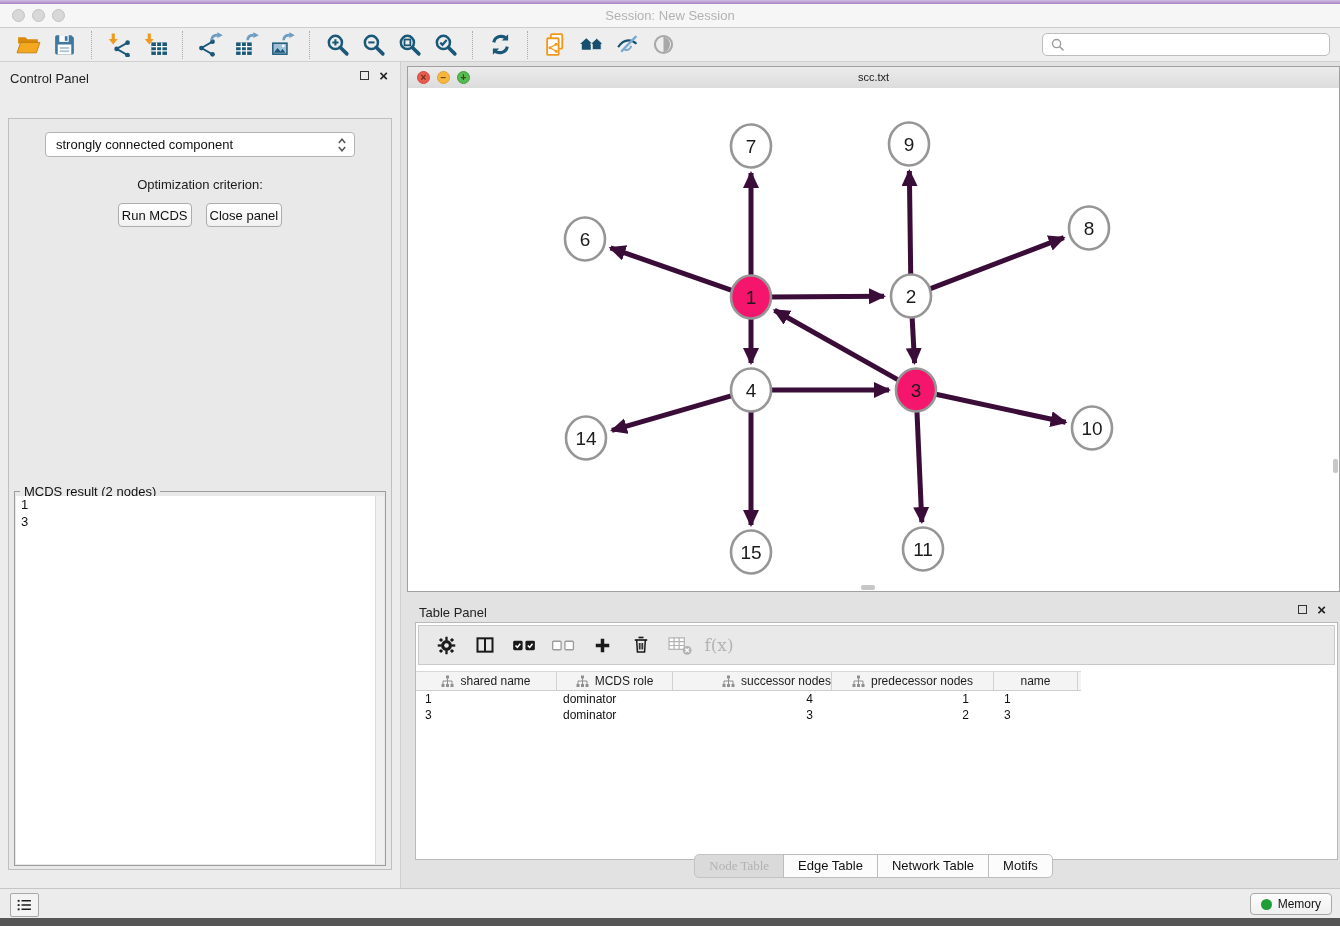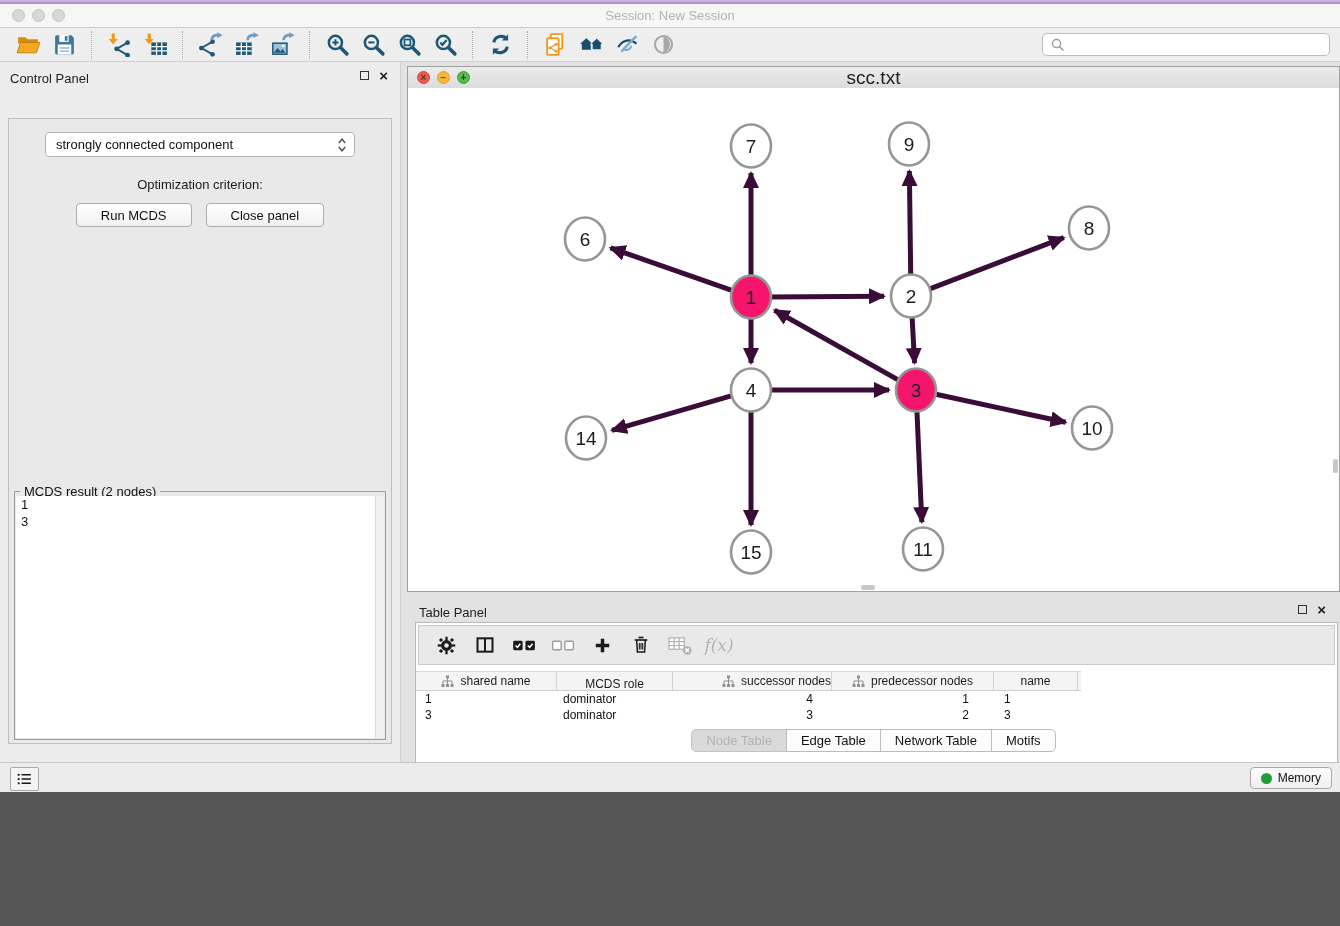--- a/index.html
+++ b/index.html
@@ -1,16 +1,16 @@
 <!DOCTYPE html>
 <html><head>
 <meta charset="utf-8">
 <style>
   html,body{margin:0;padding:0;background:#555;}
-  #app{position:relative;width:1340px;height:792px;background:#404040;
+  #app{position:relative;width:1340px;height:918px;background:#404040;
        font-family:"Liberation Sans",sans-serif;overflow:hidden;
        -webkit-font-smoothing:antialiased;}
   
   #purple-strip{position:absolute;top:0;left:0;right:0;height:4px;
     background:linear-gradient(#d2bde4,#a484c3);}
   
   #titlebar{position:absolute;top:4px;left:0;right:0;height:23px;background:#f6f6f6;
     border-bottom:1px solid #cdcdcd;}
   .lights{position:absolute;left:12px;top:5px;display:flex;gap:7px;}
   .light{width:13px;height:13px;border-radius:50%;background:#d8d8d8;border:1px solid #c2c2c2;
@@ -42,69 +42,69 @@
   .ptab:first-child{border-radius:4px 0 0 4px;margin-left:0;}
   .ptab:last-child{border-radius:0 4px 4px 0;}
   .ptab.active{background:#e4e4e4;color:#b5b5b5;border-color:#c3c3c3;}
   #cp-box{position:absolute;top:56px;left:8px;right:8px;bottom:18px;background:#e9e9e9;
     border:1px solid #bfbfbf;box-sizing:border-box;}
   #opt-label{margin-top:20px;text-align:center;font-size:13px;color:#1a1a1a;}
   #criterion-select{margin:13px 36px 0;height:23px;background:#fff;border:1px solid #b3b3b3;
     border-radius:4px;display:flex;align-items:center;padding:0 7px 0 10px;font-size:13px;box-sizing:content-box;}
   #criterion-select .val{flex:1;color:#111;}
   #cp-buttons{margin-top:11px;display:flex;justify-content:center;gap:14px;}
-  .btn{height:22px;padding:0 24px;font-size:13px;color:#111;background:linear-gradient(#ffffff,#f1f1f1);
+  .btn{height:22px;padding:0 3px;font-size:13px;color:#111;background:linear-gradient(#ffffff,#f1f1f1);
     border:1px solid #adadad;border-radius:4px;display:flex;align-items:center;}
   #result-group{position:absolute;left:5px;right:5px;top:372px;bottom:3px;border:1px solid #9c9c9c;padding-left:11px;}
   #result-legend{position:absolute;top:-8px;left:5px;background:#e9e9e9;padding:0 4px;font-size:13px;color:#111;}
   #result-list{position:absolute;left:1px;right:1px;top:4px;bottom:1px;background:#fff;}
   #result-list .line{font-size:13px;line-height:17px;padding-left:5px;color:#111;}
   #result-scroll{position:absolute;right:1px;top:4px;bottom:1px;width:9px;background:#f0f0f0;
     border-left:1px solid #dadada;box-sizing:border-box;}
   
   #right{position:absolute;left:407px;right:0;top:0;bottom:0;}
   #net-window{position:absolute;top:4px;left:0;right:0;height:526px;background:#fff;
     border:1px solid #a0a0a0;box-sizing:border-box;}
   #net-titlebar{height:21px;background:linear-gradient(#ececec,#dcdcdc);border-bottom:1px solid #b3b3b3;
     position:relative;}
   #net-titlebar .nlights{position:absolute;left:9px;top:4px;display:flex;gap:7px;}
   .nlight{width:13px;height:13px;border-radius:50%;box-sizing:border-box;font-size:10px;font-weight:bold;
     display:flex;align-items:center;justify-content:center;line-height:1;color:rgba(60,30,0,.75);}
   .nlight.red{background:#e95c50;border:1px solid #ce4a3f;}
   .nlight.yellow{background:#f6b73c;border:1px solid #dda32f;}
   .nlight.green{background:#57ba52;border:1px solid #3f9e3c;}
   #net-titlebar .net-title{position:absolute;left:0;right:0;text-align:center;line-height:21px;
-    font-size:19px;color:#222;}
+    font-size:11px;color:#222;}
   #net-canvas{position:absolute;top:21px;left:0;right:0;bottom:0;background:#fff;overflow:hidden;}
   .vthumb{position:absolute;right:1px;top:371px;width:5px;height:14px;background:#c7c7c7;border-radius:2px;}
   .hthumb{position:absolute;bottom:1px;left:453px;width:14px;height:5px;background:#c7c7c7;border-radius:2px;}
   
   #table-panel{position:absolute;left:0;right:0;top:534px;bottom:0;}
   #table-box{position:absolute;top:26px;left:8px;right:2px;height:238px;background:#fff;
     border:1px solid #b9b9b9;box-sizing:border-box;}
   #table-toolbar{margin:2px;height:40px;background:#e9e9e9;border:1px solid #c9c9c9;
     display:flex;align-items:center;padding:0 10px;gap:5px;box-sizing:border-box;}
   .tt{width:34px;height:30px;display:flex;align-items:center;justify-content:center;flex:none;}
-  .fx{font-family:"DejaVu Serif",serif;font-style:italic;font-size:17px;color:#b3b3b3;text-align:right;}
+  .fx{font-family:"DejaVu Serif",serif;font-size:17px;color:#b3b3b3;text-align:right;}
   #thead{display:flex;margin-top:6px;background:#f4f4f4;border-top:1px solid #d8d8d8;
     border-bottom:1px solid #cfcfcf;width:665px;box-sizing:border-box;}
   .th{height:18px;font-size:12px;color:#1c1c1c;display:flex;align-items:center;justify-content:center;
     gap:6px;border-right:1px solid #d2d2d2;box-sizing:border-box;flex:none;}
-  .c0{width:141px;}.c1{width:116px;flex-direction:column;}.c2{width:159px;justify-content:flex-end;}.c3{width:162px;}.c4{width:84px;}
+  .c0{width:141px;}.c1{width:116px;}.c2{width:159px;justify-content:flex-end;}.c3{width:162px;}.c4{width:84px;}
   .tr{display:flex;height:16px;align-items:center;}
   .td{font-size:12px;color:#111;box-sizing:border-box;flex:none;}
   .td.c0{padding-left:9px;}
   .td.c1{padding-left:6px;}
   .td.c2{text-align:right;padding-right:19px;}
   .td.c3{text-align:right;padding-right:25px;}
   .td.c4{padding-left:10px;}
   #tp-tabs{position:absolute;bottom:10px;left:0;right:0;display:flex;justify-content:center;}
   .btab{font-size:13px;padding:3px 14px;background:#fcfcfc;border:1px solid #bcbcbc;margin-left:-1px;
     color:#111;white-space:nowrap;}
-  .btab:first-child{border-radius:5px 0 0 5px;margin-left:0;}
+  .btab:first-child{border-radius:5px 0 0 5px;margin-left:0;font-family:Liberation Serif, serif;}
   .btab:last-child{border-radius:0 5px 5px 0;}
   .btab.active{background:#dadada;color:#b2b2b2;border-color:#c3c3c3;}
   
   #statusbar{position:absolute;bottom:0;left:0;right:0;height:30px;background:#ececec;
     border-top:1px solid #c6c6c6;box-sizing:border-box;padding-left:28px;}
   #menu-btn{position:absolute;left:10px;top:4px;width:27px;height:22px;background:#f4f4f4;
     border:1px solid #a9a9a9;border-radius:2px;display:flex;align-items:center;justify-content:center;}
   #memory-btn{position:absolute;right:8px;top:4px;height:22px;background:linear-gradient(#fdfdfd,#efefef);
     border:1px solid #a9a9a9;border-radius:4px;display:flex;align-items:center;gap:6px;padding:0 10px;
     font-size:12px;color:#111;box-sizing:border-box;}

